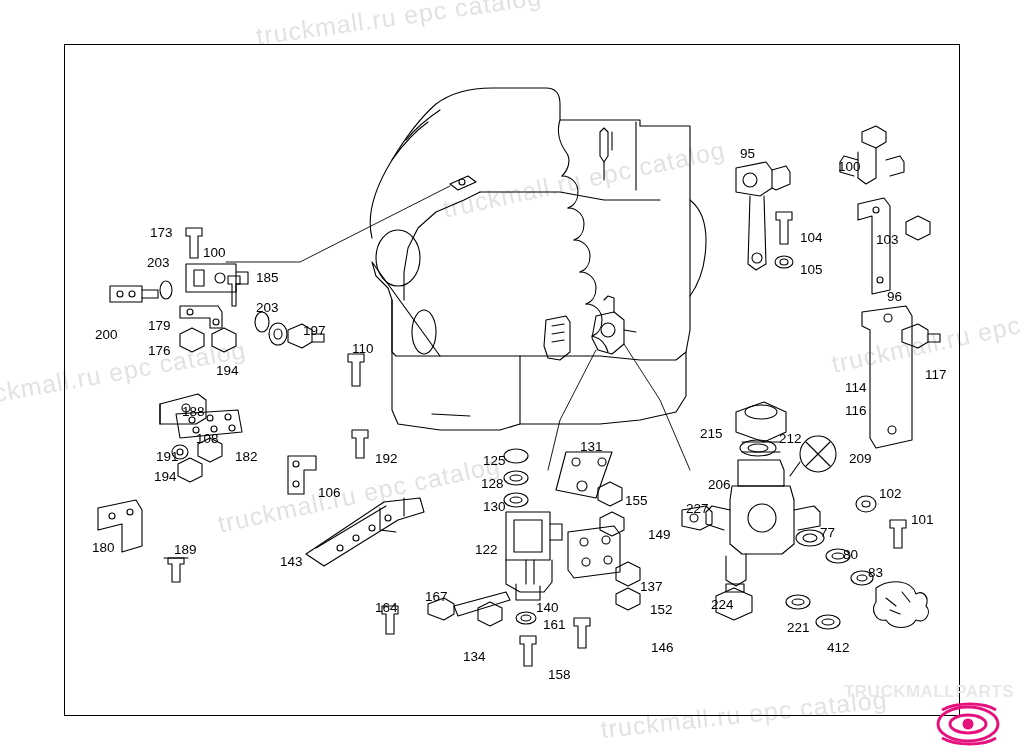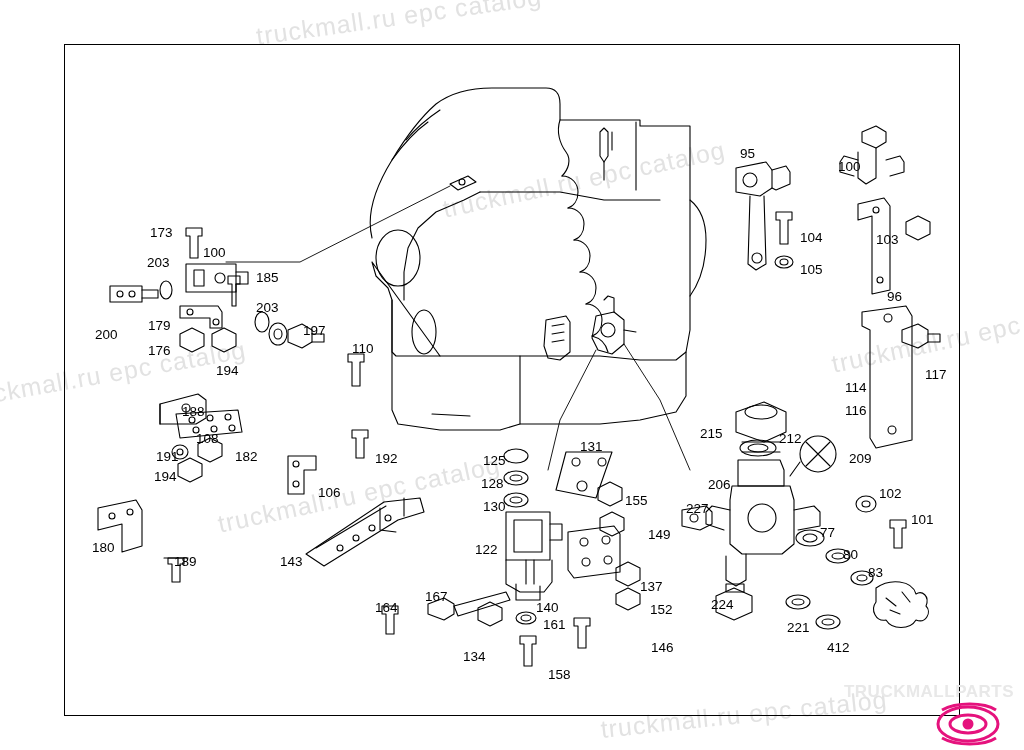--- a/index.html
+++ b/index.html
@@ -288,21 +288,21 @@
       <div class="lbl" style="left: 303px; top: 324px;">197</div>
       <div class="lbl" style="left: 352px; top: 342px;">110</div>
       <div class="lbl" style="left: 196px; top: 416px; margin-top: 16px;">108</div>
       <div class="lbl" style="left: 375px; top: 452px;">192</div>
       <div class="lbl" style="left: 182px; top: 405px;">188</div>
       <div class="lbl" style="left: 156px; top: 450px;">191</div>
       <div class="lbl" style="left: 235px; top: 450px;">182</div>
       <div class="lbl" style="left: 154px; top: 470px;">194</div>
       <div class="lbl" style="left: 318px; top: 486px;">106</div>
       <div class="lbl" style="left: 92px; top: 541px;">180</div>
-      <div class="lbl" style="left: 174px; top: 543px; margin-top: 12px;">189</div>
+      <div class="lbl" style="left: 174px; top: 543px;">189</div>
       <div class="lbl" style="left: 280px; top: 555px;">143</div>
       <div class="lbl" style="left: 483px; top: 454px;">125</div>
       <div class="lbl" style="left: 481px; top: 477px;">128</div>
       <div class="lbl" style="left: 483px; top: 500px;">130</div>
       <div class="lbl" style="left: 580px; top: 440px;">131</div>
       <div class="lbl" style="left: 625px; top: 494px;">155</div>
       <div class="lbl" style="left: 648px; top: 528px;">149</div>
       <div class="lbl" style="left: 475px; top: 543px;">122</div>
       <div class="lbl" style="left: 640px; top: 580px;">137</div>
       <div class="lbl" style="left: 536px; top: 601px;">140</div>

